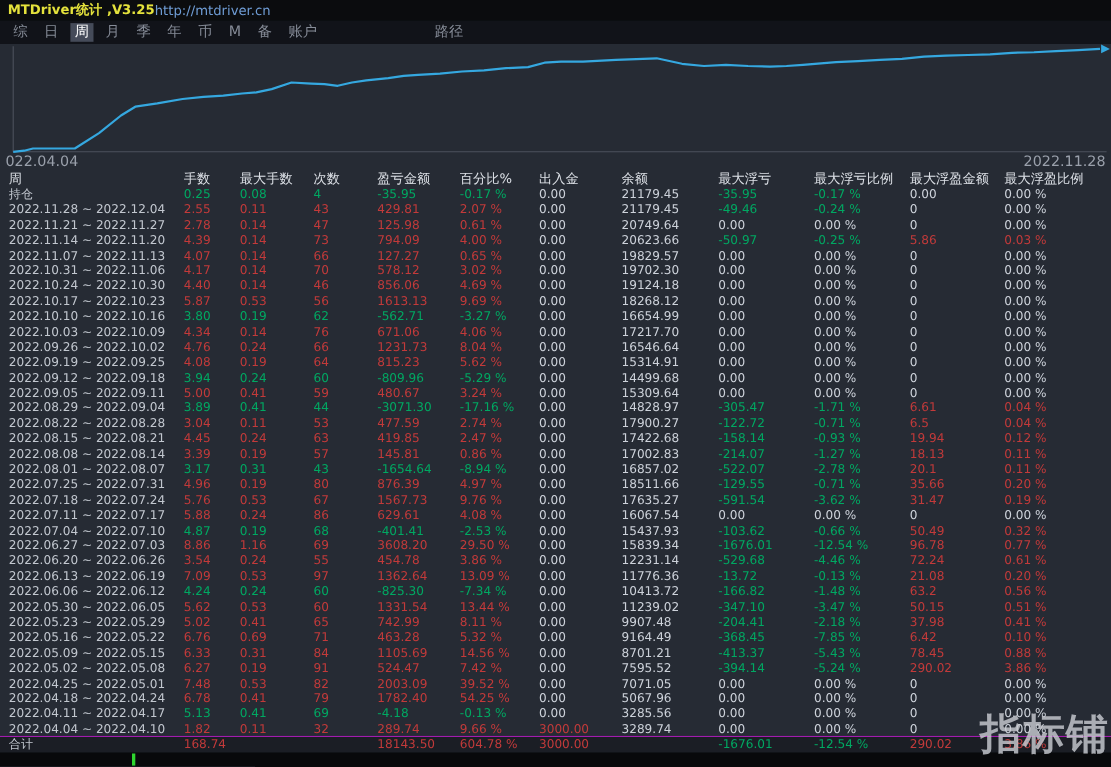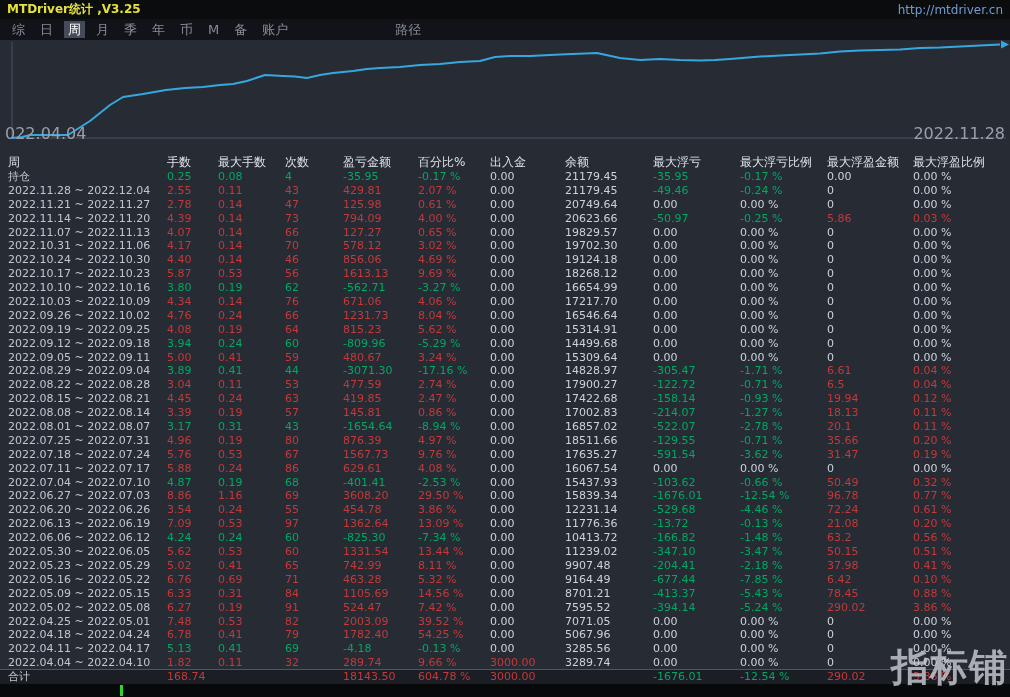--- a/index.html
+++ b/index.html
@@ -8,33 +8,33 @@
   }
   *{box-sizing:border-box}
   html,body{margin:0;padding:0}
   body{
     width:1010px;height:697px;position:relative;overflow:hidden;
     background:#262b34;color:#c9ced6;
     font-family:"DejaVu Sans","Liberation Sans",sans-serif;
   }
   .titlebar{
     position:absolute;top:0;left:0;width:1010px;height:19px;background:#0b0c0e;
-    display:flex;justify-content:space-between;align-items:center;padding:0 7px;
+    display:flex;align-items:center;padding:0 7px;
   }
   .title{color:var(--yellow);font-size:12px;font-weight:bold;white-space:nowrap}
   .url{color:var(--url_blue);font-size:12px;text-decoration:none;white-space:nowrap}
   .menubar{
     position:absolute;top:19px;left:0;width:1010px;height:21px;background:#111319;
     display:flex;align-items:center;padding-left:8px;gap:7px;
   }
   .mi{color:#868c98;font-size:13px;padding:0 4px;line-height:17px;cursor:default;white-space:nowrap}
   .mi.active{background:#454b59;color:#ffffff}
   .chart{position:absolute;top:40px;left:0;width:1010px;height:115px}
   .chart svg{position:absolute;top:0;left:0;display:block}
-  .axis-label{position:absolute;top:84px;font-size:16px;color:#9aa0ab;white-space:nowrap}
+  .axis-label{position:absolute;top:100px;font-size:13px;color:#9aa0ab;white-space:nowrap}
   .axis-label.start{left:5px}
   .axis-label.end{right:5px}
   .tbl{position:absolute;top:155px;left:0;width:1010px}
   .trow{
     display:grid;
     grid-template-columns:159px 51px 67px 58px 75px 72px 75px 88px 87px 87px 86px 97px;
     height:13.9px;line-height:13.9px;padding-left:8px;font-size:11px;white-space:nowrap;
   }
   .trow.hdr{height:15px;line-height:15px}
   .cell{overflow:hidden}
@@ -512,21 +512,21 @@
     </div>
     <div class="trow">
       <div class="cell d">2022.05.16 ~ 2022.05.22</div>
       <div class="cell r">6.76</div>
       <div class="cell r">0.69</div>
       <div class="cell r">71</div>
       <div class="cell r">463.28</div>
       <div class="cell r">5.32 %</div>
       <div class="cell w">0.00</div>
       <div class="cell w">9164.49</div>
-      <div class="cell g">-677.44</div>
+      <div class="cell g">-368.45</div>
       <div class="cell g">-7.85 %</div>
       <div class="cell r">6.42</div>
       <div class="cell r">0.10 %</div>
     </div>
     <div class="trow">
       <div class="cell d">2022.05.09 ~ 2022.05.15</div>
       <div class="cell r">6.33</div>
       <div class="cell r">0.31</div>
       <div class="cell r">84</div>
       <div class="cell r">1105.69</div>

